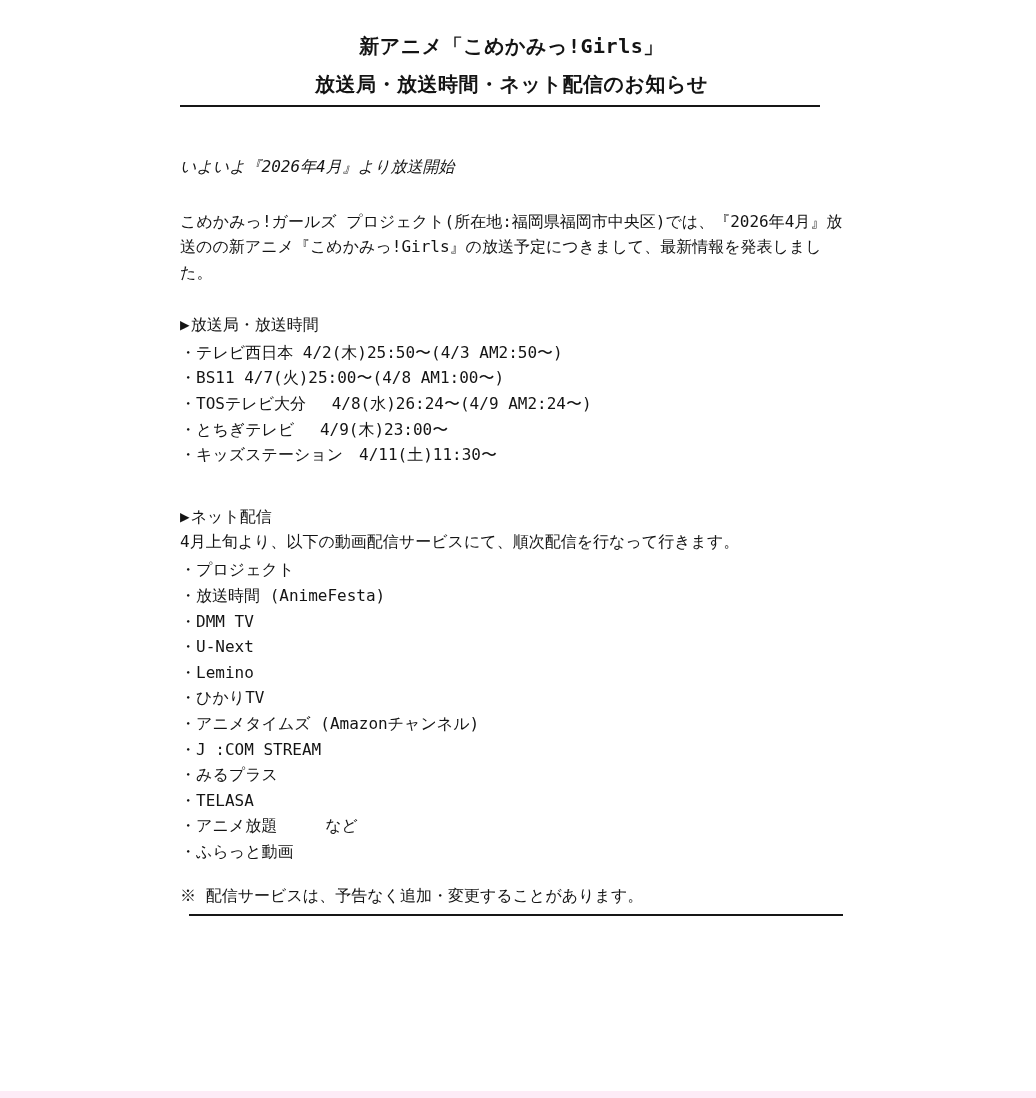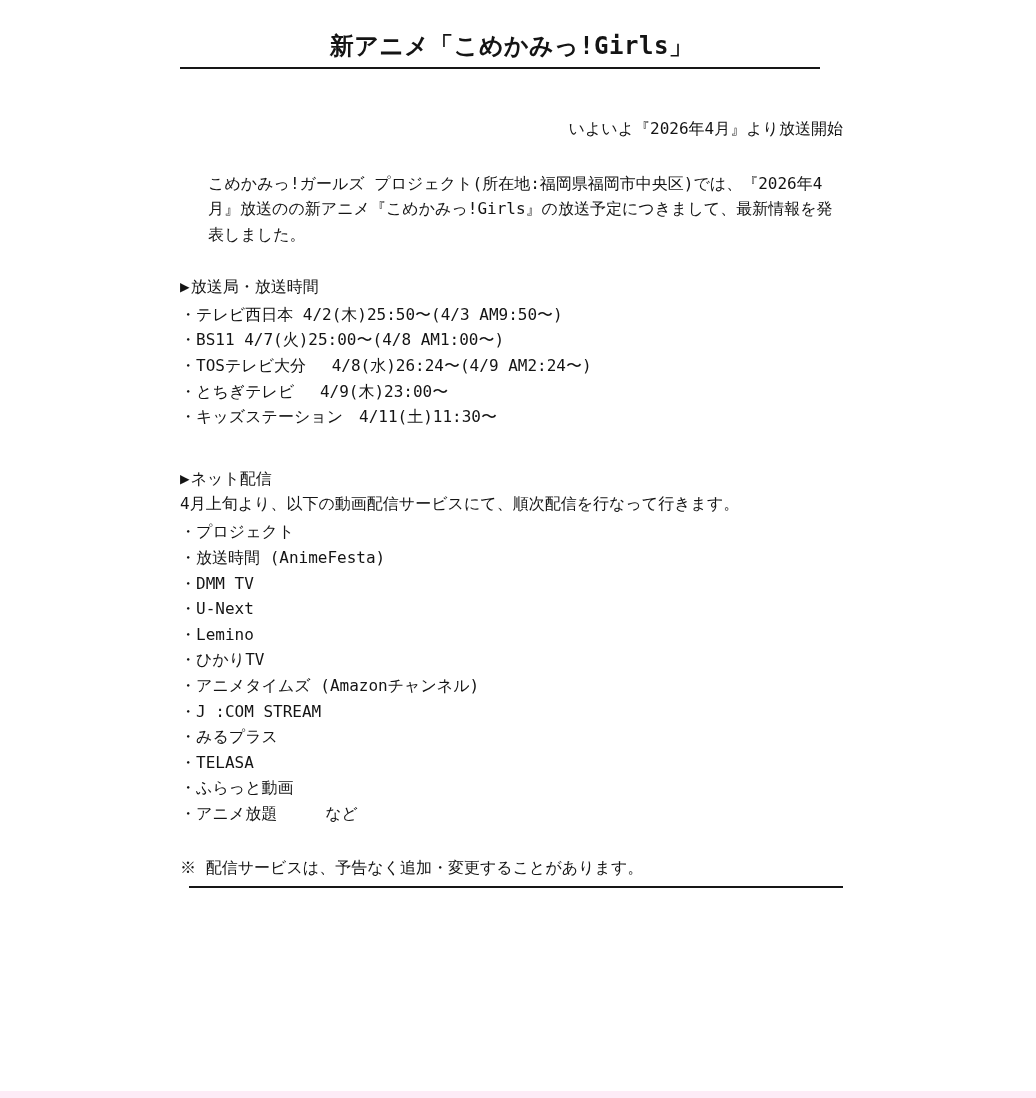--- a/index.html
+++ b/index.html
@@ -19,59 +19,59 @@
     position: absolute;
     left: 180px;
     top: 0;
     width: 663px;
     font-size: 16px;
   }
   .title {
     margin-top: 27px;
     text-align: center;
     font-weight: bold;
-    font-size: 24px;
+    font-size: 20px;
     line-height: 38px;
     letter-spacing: 0.5px;
   }
   .rule-top {
     width: 640px;
     height: 2px;
     background: #161616;
     margin-top: 2px;
   }
   .lead {
-    text-align: right;
+    text-align: left;
     margin-top: 47px;
     line-height: 25px;
+    font-style: italic;
   }
   .intro {
     margin-top: 30px;
     line-height: 25.3px;
-    margin-left: 28px;
   }
   .section-broadcast { margin-top: 27px; }
   .section-streaming { margin-top: 36px; }
   .section-heading {
     font-weight: normal;
     line-height: 25px;
   }
   .section-heading .marker { margin-right: 1px; }
   .streaming-desc { line-height: 25.6px; }
   ul.plain-list {
     list-style: none;
     margin: 3px 0 0 0;
     padding: 0;
   }
   ul.plain-list li {
     line-height: 25.6px;
     white-space: pre-wrap;
   }
   .note {
-    margin-top: 28px;
+    margin-top: 18px;
     line-height: 25.6px;
   }
   .footer-meta {
     margin-top: 49px;
     text-align: right;
     line-height: 25.5px;
   }
   .rule-bottom {
     width: 654px;
     height: 2px;
@@ -87,35 +87,36 @@
     height: 7px;
   }
 </style>
 </head>
 <body>
 
 <div class="content">
 
   <div class="title">
     <div>新アニメ「こめかみっ!Girls」</div>
+    <div>放送局・放送時間・ネット配信のお知らせ</div>
   </div>
 
   <div class="rule-top"></div>
 
   <div class="lead">いよいよ『2026年4月』より放送開始</div>
 
   <p class="intro">こめかみっ!ガールズ プロジェクト(所在地:福岡県福岡市中央区)では、『2026年4月』放送のの新アニメ『こめかみっ!Girls』の放送予定につきまして、最新情報を発表しました。</p>
 
   <div class="section-broadcast">
     <div class="section-heading">
       <span class="marker">▶</span><span>放送局・放送時間</span>
     </div>
     <ul class="plain-list">
 
-        <li><span>・</span><span>テレビ西日本 4/2(木)25:50〜(4/3 AM9:50〜)</span></li>
+        <li><span>・</span><span>テレビ西日本 4/2(木)25:50〜(4/3 AM2:50〜)</span></li>
 
         <li><span>・</span><span>BS11 4/7(火)25:00〜(4/8 AM1:00〜)</span></li>
 
         <li><span>・</span><span>TOSテレビ大分　 4/8(水)26:24〜(4/9 AM2:24〜)</span></li>
 
         <li><span>・</span><span>とちぎテレビ　 4/9(木)23:00〜</span></li>
 
         <li><span>・</span><span>キッズステーション　4/11(土)11:30〜</span></li>
       </ul>
   </div>
@@ -141,23 +142,23 @@
         <li><span>・</span><span>ひかりTV</span></li>
 
         <li><span>・</span><span>アニメタイムズ (Amazonチャンネル)</span></li>
 
         <li><span>・</span><span>J :COM STREAM</span></li>
 
         <li><span>・</span><span>みるプラス</span></li>
 
         <li><span>・</span><span>TELASA</span></li>
 
+        <li><span>・</span><span>アニメ放題　　　など</span></li>
+
         <li><span>・</span><span>ふらっと動画</span></li>
-
-        <li><span>・</span><span>アニメ放題　　　など</span></li>
       </ul>
   </div>
 
   <div class="note">※ 配信サービスは、予告なく追加・変更することがあります。</div>
 
 
   <div class="rule-bottom"></div>
 
 </div>
 

